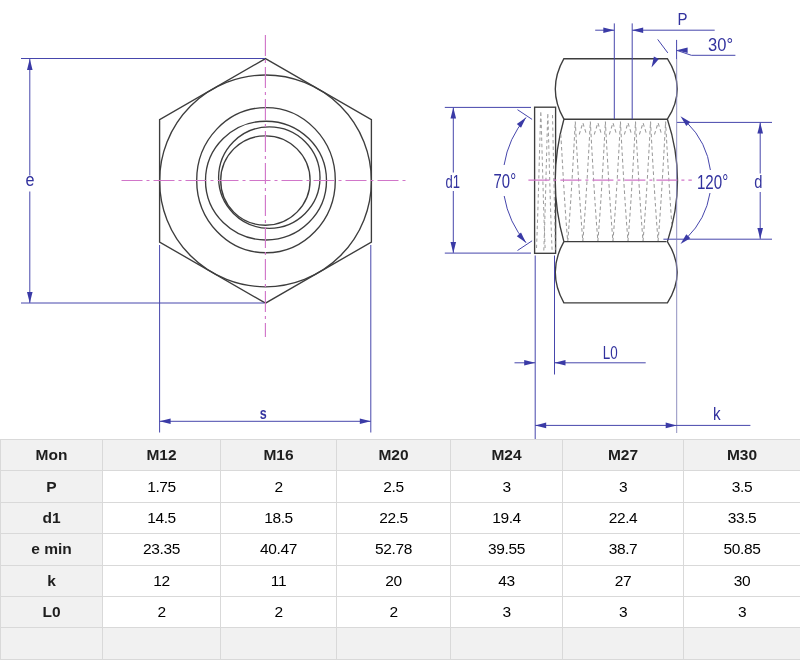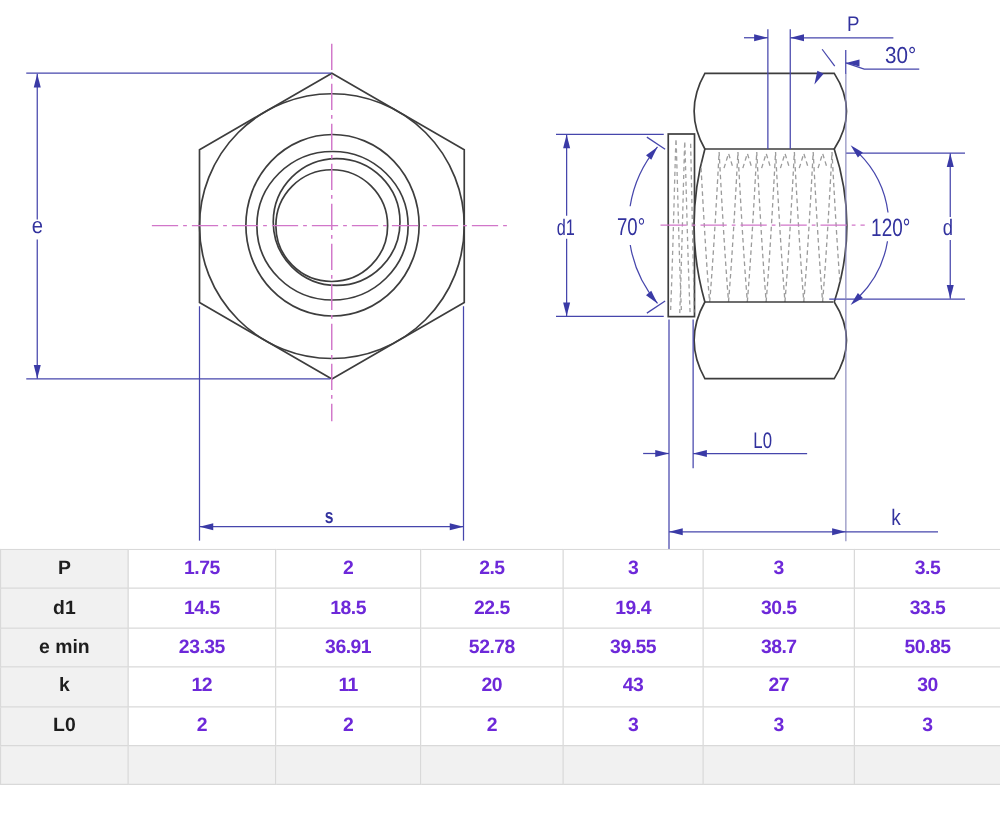--- a/index.html
+++ b/index.html
@@ -1,21 +1,21 @@
 <!DOCTYPE html>
 <html><head>
 <meta charset="utf-8">
 <style>
 html,body{margin:0;padding:0;background:#fff;}
 body{width:800px;height:661px;overflow:hidden;font-family:"Liberation Sans",sans-serif;}
 #draw{position:absolute;left:0;top:0;}
 #tblwrap{position:absolute;left:0;top:439px;width:800px;height:222px;overflow:hidden;}
 table{border-collapse:collapse;table-layout:fixed;width:800px;}
 td{border:1px solid #d9d9d9;text-align:center;vertical-align:middle;height:30.4px;
-   font-size:15.5px;color:#6d28d9;letter-spacing:-0.4px;background:#fff;padding:0;font-weight:bold;}
+   font-size:15.5px;color:#000000;letter-spacing:-0.4px;background:#fff;padding:0;}
 tr.h td, td.l{background:#f1f1f1;font-weight:bold;letter-spacing:0;color:#1e1e1e;}
 </style>
 </head>
 <body>
 <svg id="draw" width="800" height="440" viewBox="0 0 800 440">
 <defs>
 <clipPath id="bodyclip">
 <path d="M563.9,58.7 L667.4,58.7 Q687,88.95 667.4,119.2 Q687.6,180.4 667.4,241.6 Q687,272.25 667.4,302.9 L563.9,302.9 Q546.7,272.25 563.9,241.6 Q546.6,180.4 563.9,119.2 Q546.7,88.95 563.9,58.7 Z"></path>
 </clipPath>
 <clipPath id="washclip">
@@ -155,42 +155,51 @@
 <colgroup>
         <col style="width:102px">
         <col style="width:118px">
         <col style="width:116px">
         <col style="width:114px">
         <col style="width:112px">
         <col style="width:121px">
         <col style="width:117px">
       </colgroup>
 <tbody>
+        <tr class="h">
+          <td>Mon</td>
+          <td>M12</td>
+          <td>M16</td>
+          <td>M20</td>
+          <td>M24</td>
+          <td>M27</td>
+          <td>M30</td>
+        </tr>
 <tr>
           <td class="l">P</td>
           <td>1.75</td>
           <td>2</td>
           <td>2.5</td>
           <td>3</td>
           <td>3</td>
           <td>3.5</td>
         </tr>
 <tr>
           <td class="l">d1</td>
           <td>14.5</td>
           <td>18.5</td>
           <td>22.5</td>
           <td>19.4</td>
-          <td>30.5</td>
+          <td>22.4</td>
           <td>33.5</td>
         </tr>
 <tr>
           <td class="l">e min</td>
           <td>23.35</td>
-          <td>36.91</td>
+          <td>40.47</td>
           <td>52.78</td>
           <td>39.55</td>
           <td>38.7</td>
           <td>50.85</td>
         </tr>
 <tr>
           <td class="l">k</td>
           <td>12</td>
           <td>11</td>
           <td>20</td>

